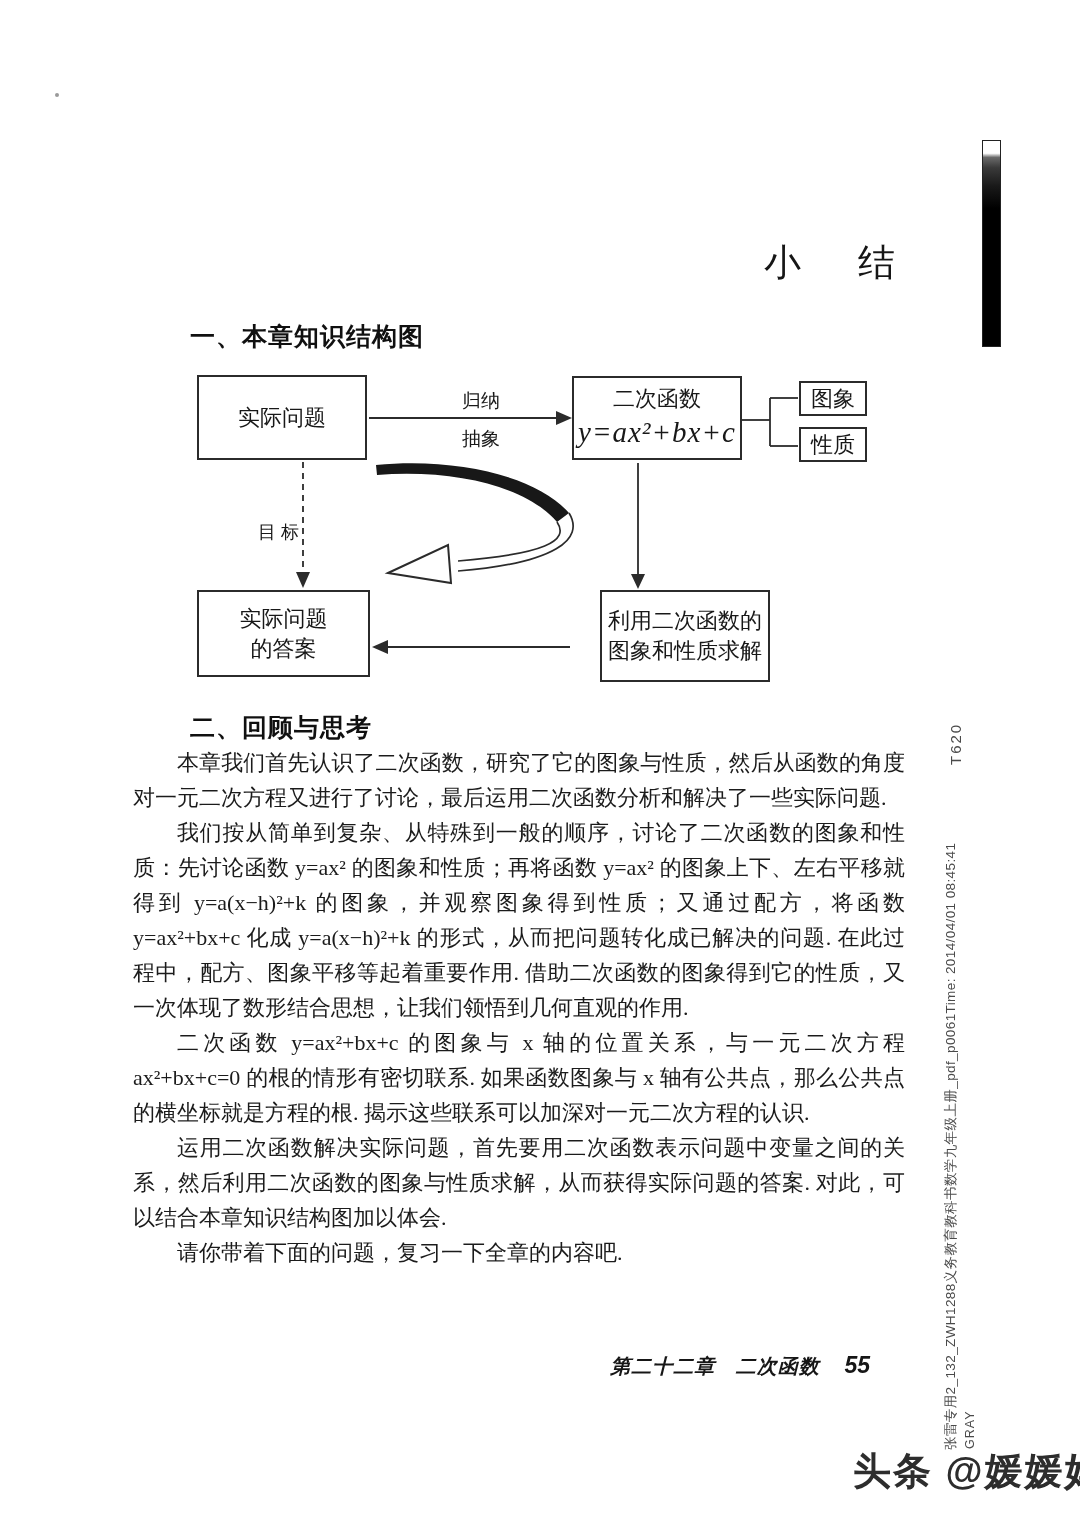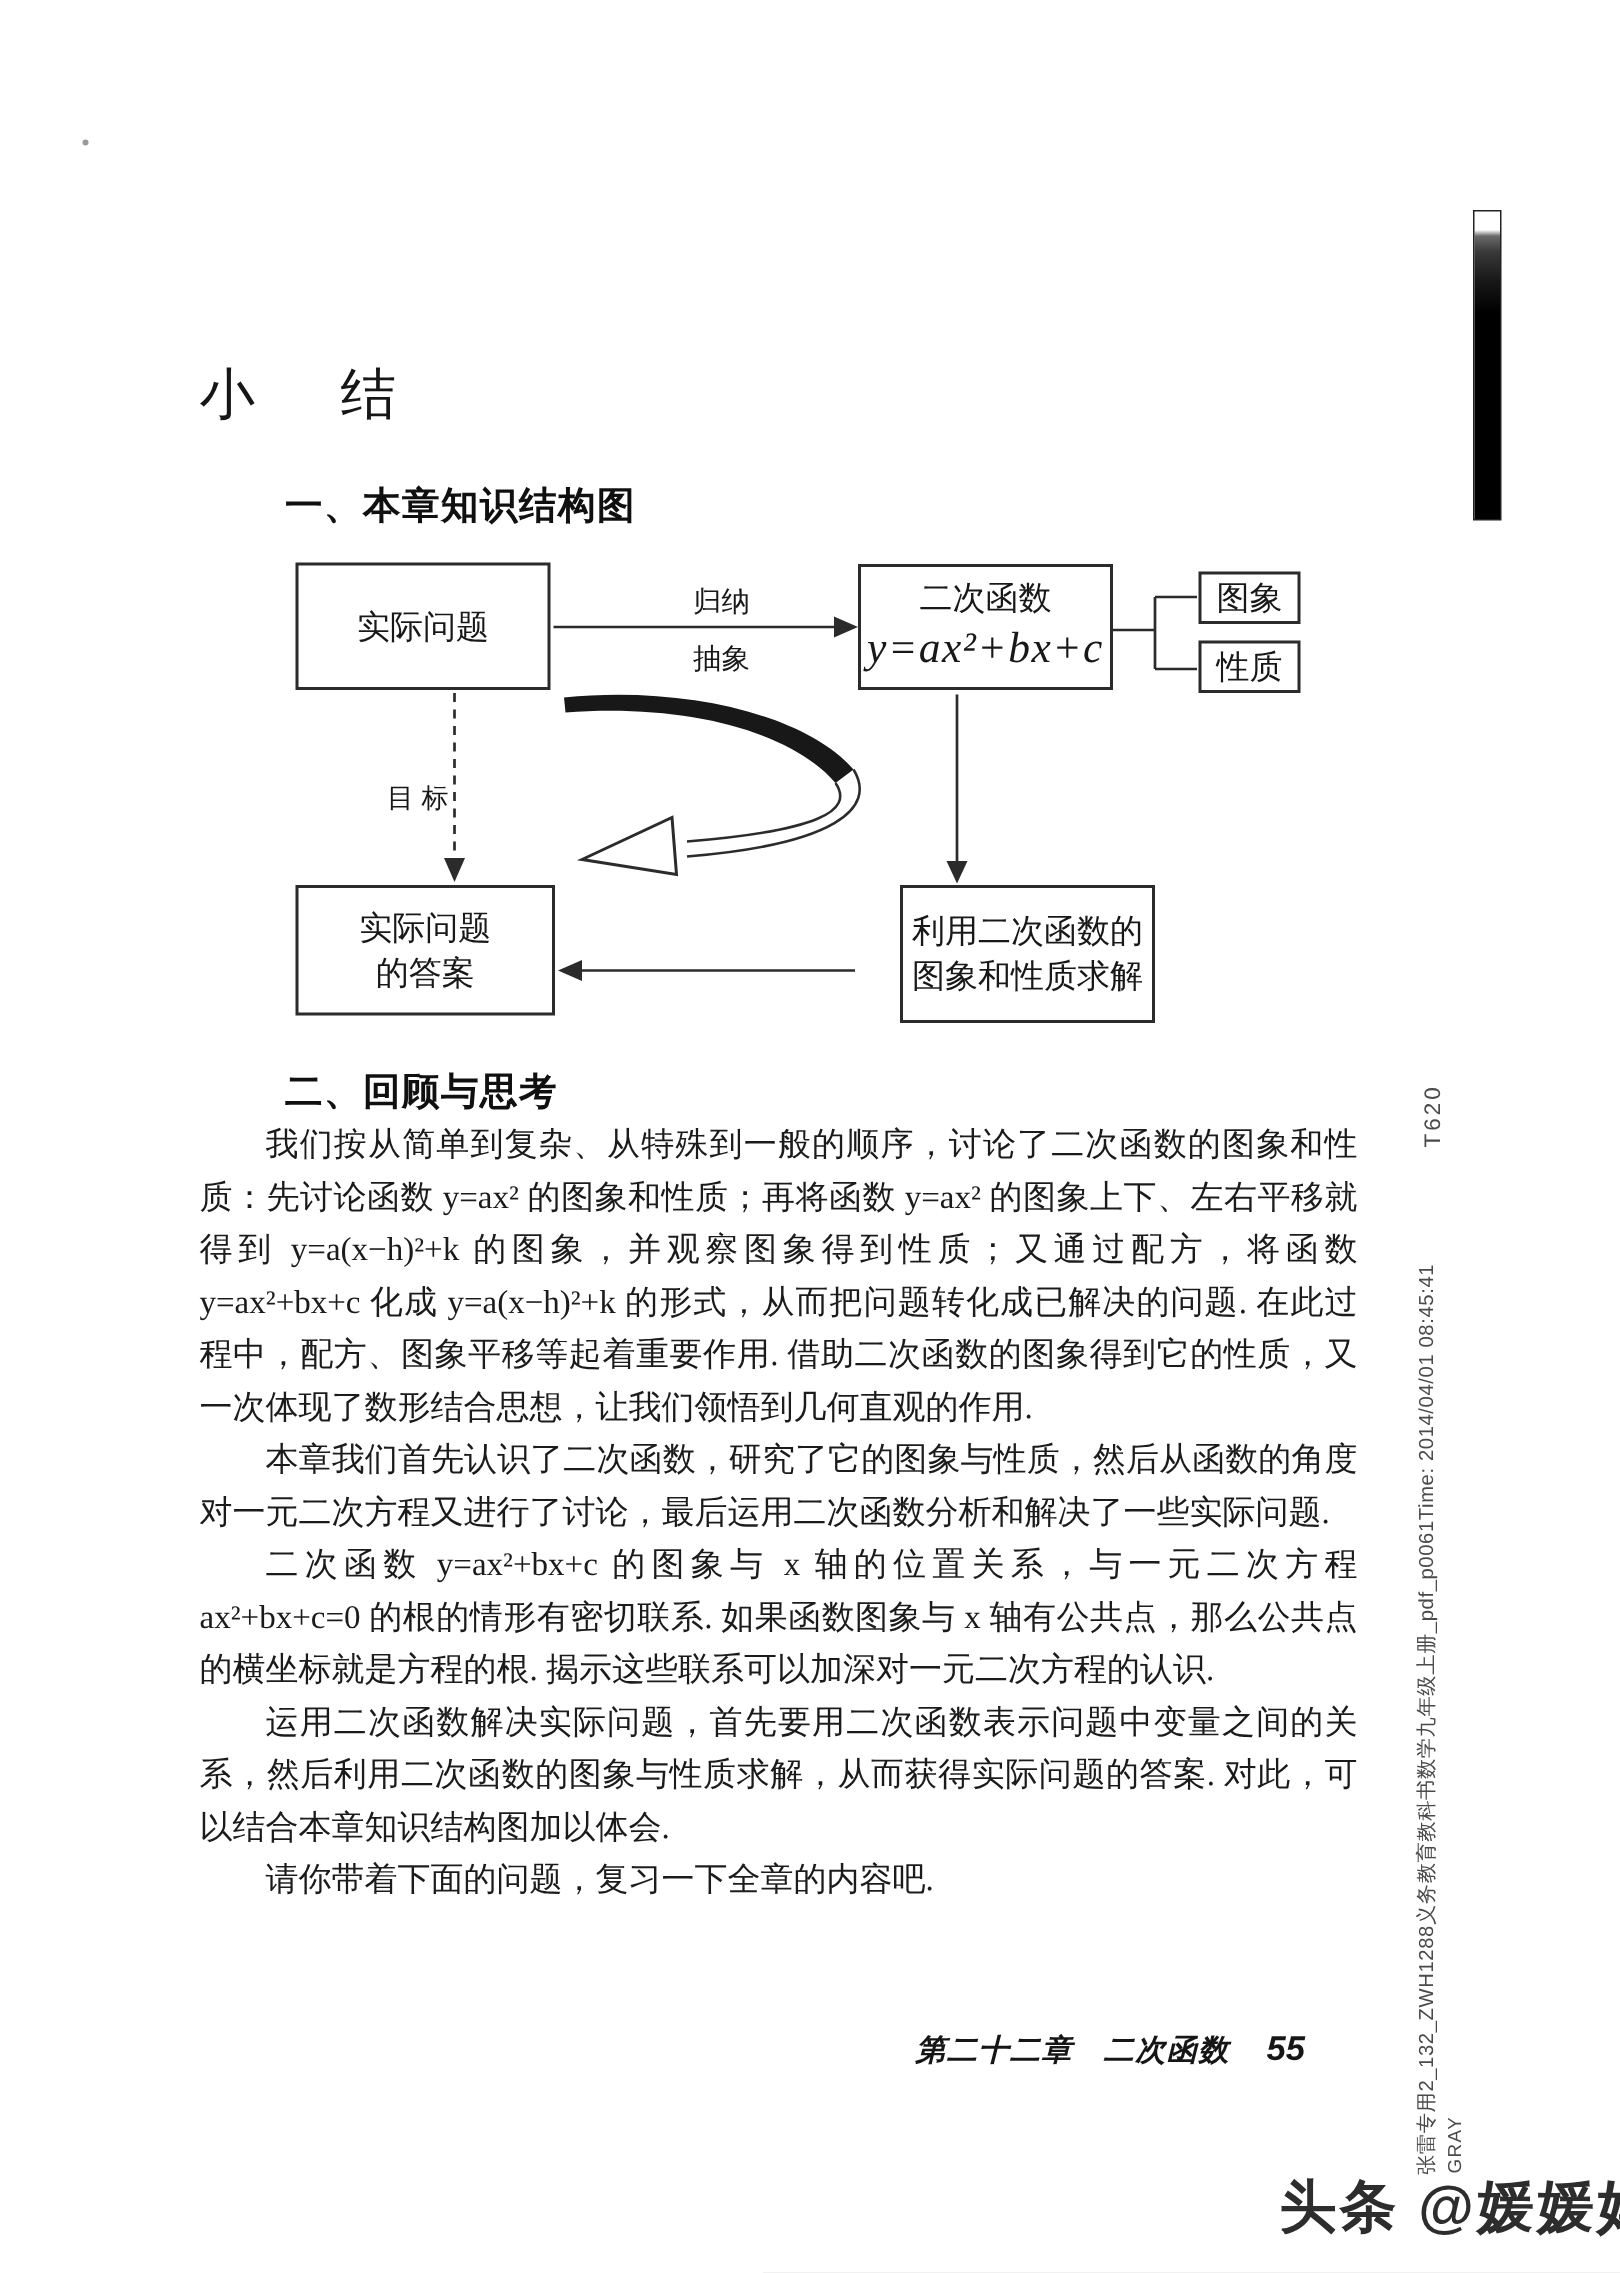--- a/index.html
+++ b/index.html
@@ -2,21 +2,21 @@
 <html><head>
 <meta charset="utf-8">
 <style>
   html,body{margin:0;padding:0;background:#e8e8e8;}
   #canvas{
     position:relative;width:1080px;height:1515px;background:#ffffff;
     overflow:hidden;font-family:"Liberation Serif","DejaVu Serif",serif;color:#1c1c1c;
   }
   
   #page-title{
-    position:absolute;left:133px;top:238px;width:772px;text-align:left;
+    position:absolute;left:133px;top:238px;width:772px;text-align:right;
     font-size:37px;letter-spacing:10px;color:#161616;
   }
   .sec-heading{
     position:absolute;left:190px;font-family:Liberation Sans, sans-serif;
     font-weight:bold;font-size:25px;color:#101010;letter-spacing:1px;
   }
   #s1-heading{top:320px;}
   #s2-heading{top:711px;}
   
   #diagram{position:absolute;left:0;top:370px;width:1080px;height:345px;}
@@ -139,22 +139,22 @@
     <div class="dbox" style="left:556px;top:220px;width:166px;height:88px;margin-left:44px;">
       <div>利用二次函数的</div>
       <div>图象和性质求解</div>
     </div>
 
   </div>
 
   <div id="s2-heading" class="sec-heading">二、回顾与思考</div>
 
   <div id="body-text">
+    <p>本章我们首先认识了二次函数，研究了它的图象与性质，然后从函数的角度对一元二次方程又进行了讨论，最后运用二次函数分析和解决了一些实际问题.</p>
     <p>我们按从简单到复杂、从特殊到一般的顺序，讨论了二次函数的图象和性质：先讨论函数 y=ax² 的图象和性质；再将函数 y=ax² 的图象上下、左右平移就得到 y=a(x−h)²+k 的图象，并观察图象得到性质；又通过配方，将函数 y=ax²+bx+c 化成 y=a(x−h)²+k 的形式，从而把问题转化成已解决的问题. 在此过程中，配方、图象平移等起着重要作用. 借助二次函数的图象得到它的性质，又一次体现了数形结合思想，让我们领悟到几何直观的作用.</p>
-    <p>本章我们首先认识了二次函数，研究了它的图象与性质，然后从函数的角度对一元二次方程又进行了讨论，最后运用二次函数分析和解决了一些实际问题.</p>
     <p>二次函数 y=ax²+bx+c 的图象与 x 轴的位置关系，与一元二次方程 ax²+bx+c=0 的根的情形有密切联系. 如果函数图象与 x 轴有公共点，那么公共点的横坐标就是方程的根. 揭示这些联系可以加深对一元二次方程的认识.</p>
     <p>运用二次函数解决实际问题，首先要用二次函数表示问题中变量之间的关系，然后利用二次函数的图象与性质求解，从而获得实际问题的答案. 对此，可以结合本章知识结构图加以体会.</p>
     <p>请你带着下面的问题，复习一下全章的内容吧.</p>
   </div>
 
   <div id="page-footer">
     <span>第二十二章</span>
     <span class="chap-title">二次函数</span>
     <span class="pgnum">55</span>
   </div>

